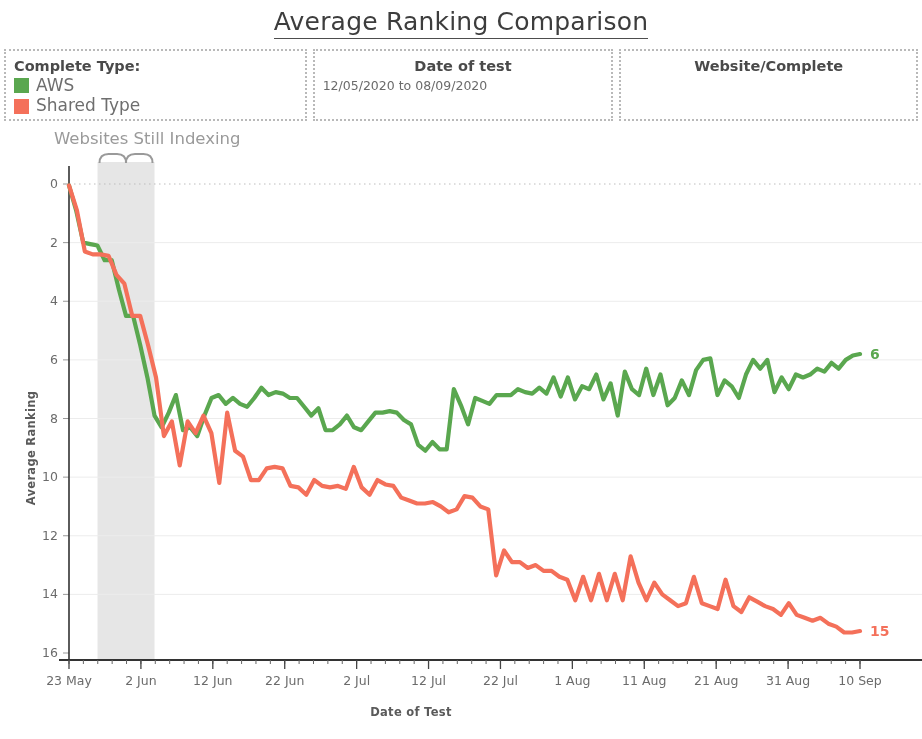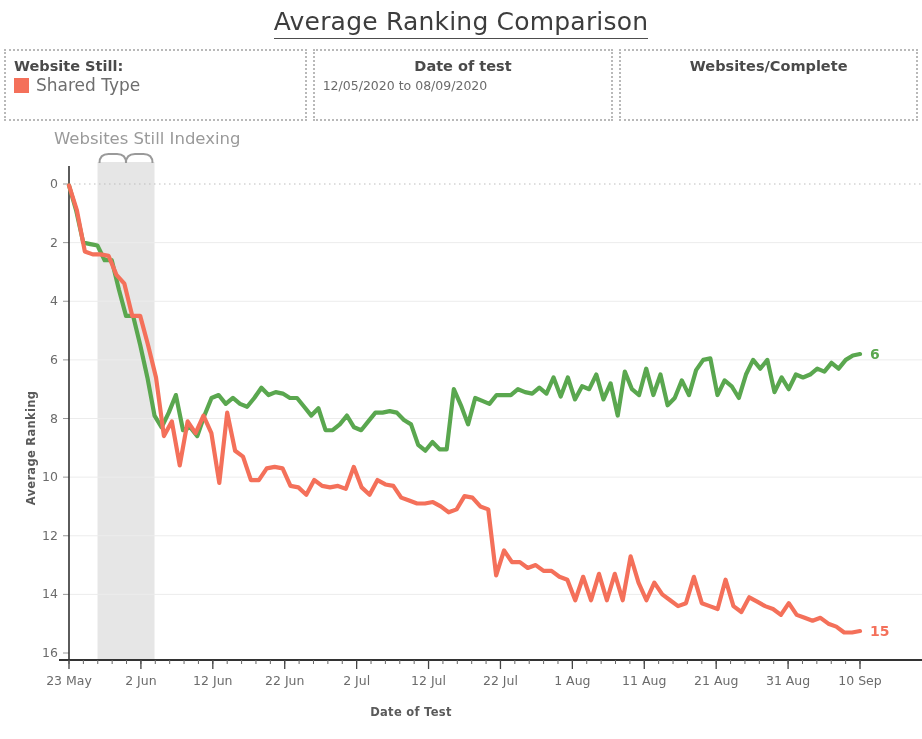--- a/index.html
+++ b/index.html
@@ -127,34 +127,38 @@
 </head>
 <body>
 
 <div class="chart-title">
   <span>Average Ranking Comparison</span>
 </div>
 
 <div class="filter-bar">
 
   <div class="filter-card legend-card">
-    <div class="filter-heading">Website Still:</div>
+    <div class="filter-heading">Complete Type:</div>
+    <div class="legend-row">
+      <span class="legend-swatch" style="background:#5aa74f"></span>
+      <span class="legend-label">AWS</span>
+    </div>
     <div class="legend-row">
       <span class="legend-swatch" style="background:#f4705a"></span>
       <span class="legend-label">Shared Type</span>
     </div>
   </div>
 
   <div class="filter-card date-card">
     <div class="filter-heading centered">Date of test</div>
     <div class="filter-value">12/05/2020 to 08/09/2020</div>
   </div>
 
   <div class="filter-card index-card">
-    <div class="filter-heading centered">Websites/Complete</div>
+    <div class="filter-heading centered">Website/Complete</div>
   </div>
 
 </div>
 
 <div class="plot-wrap">
   <div class="annotation">Websites Still Indexing</div>
   <div class="axis-title-y">Average Ranking</div>
   <div class="axis-title-x">Date of Test</div>
   <svg class="plot-svg" id="chart-svg" width="922" height="600">
       <rect x="97.5045045045045" y="41" width="57.00900900900902" height="498" fill="#e6e6e6"></rect>

